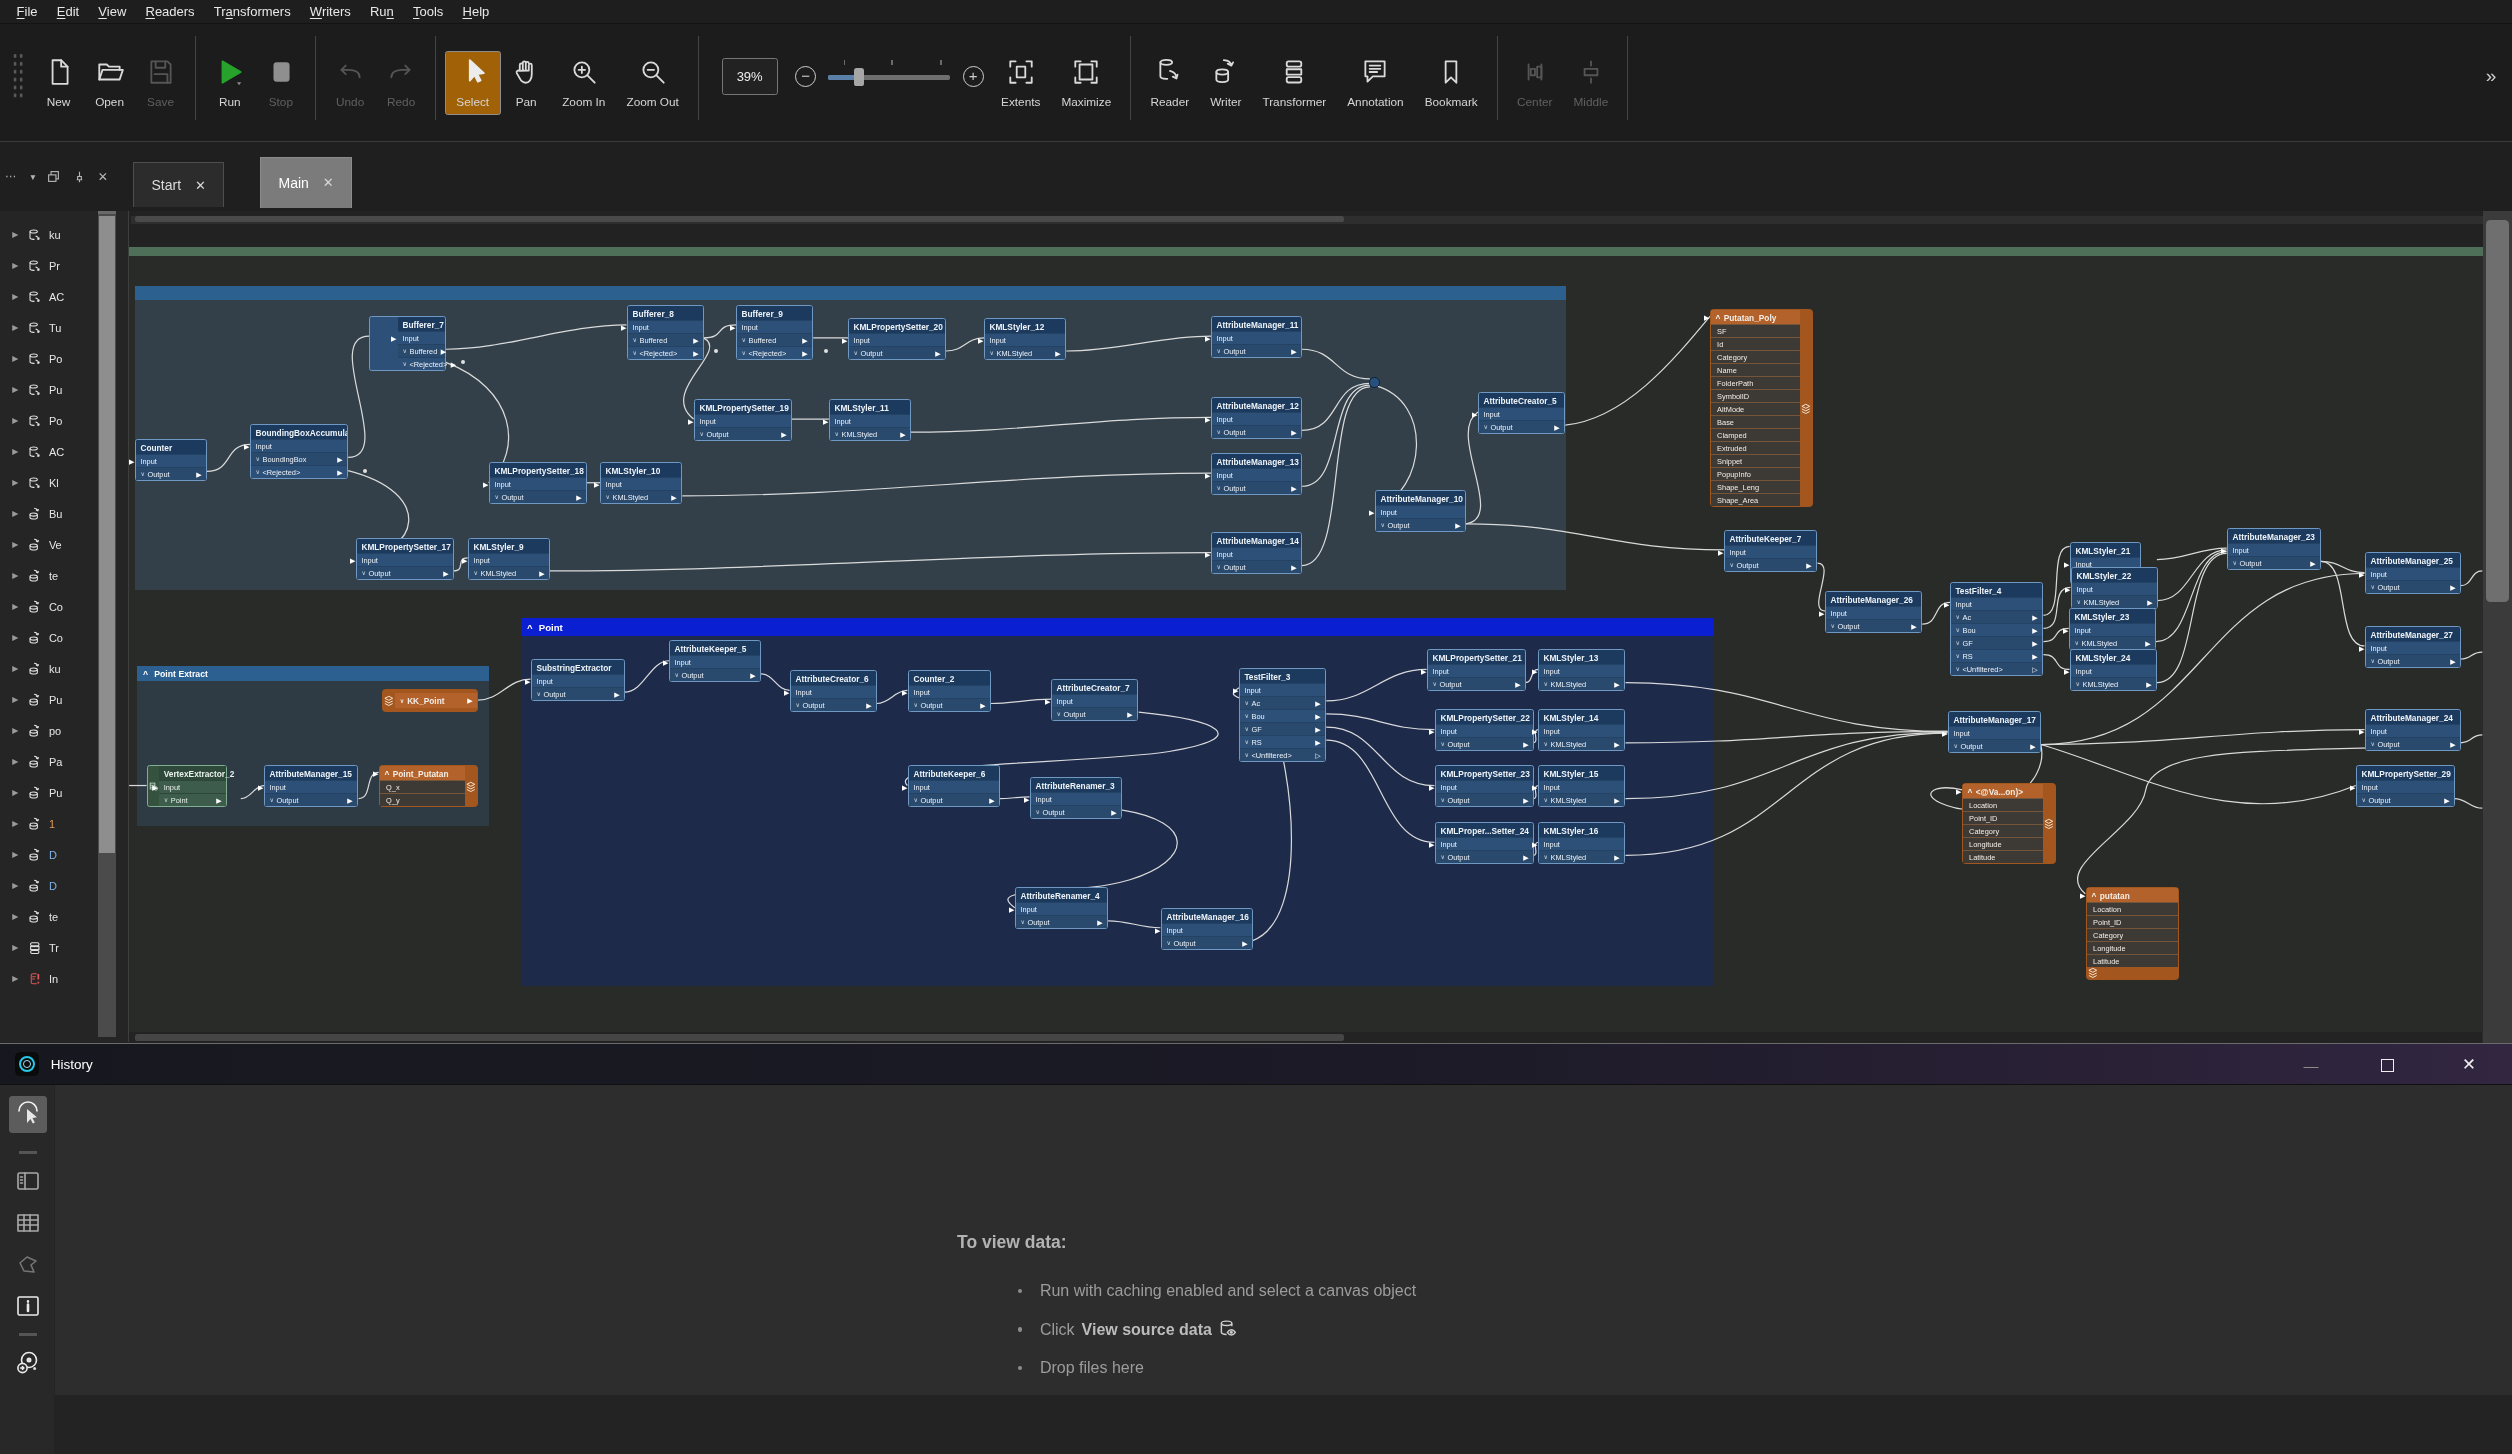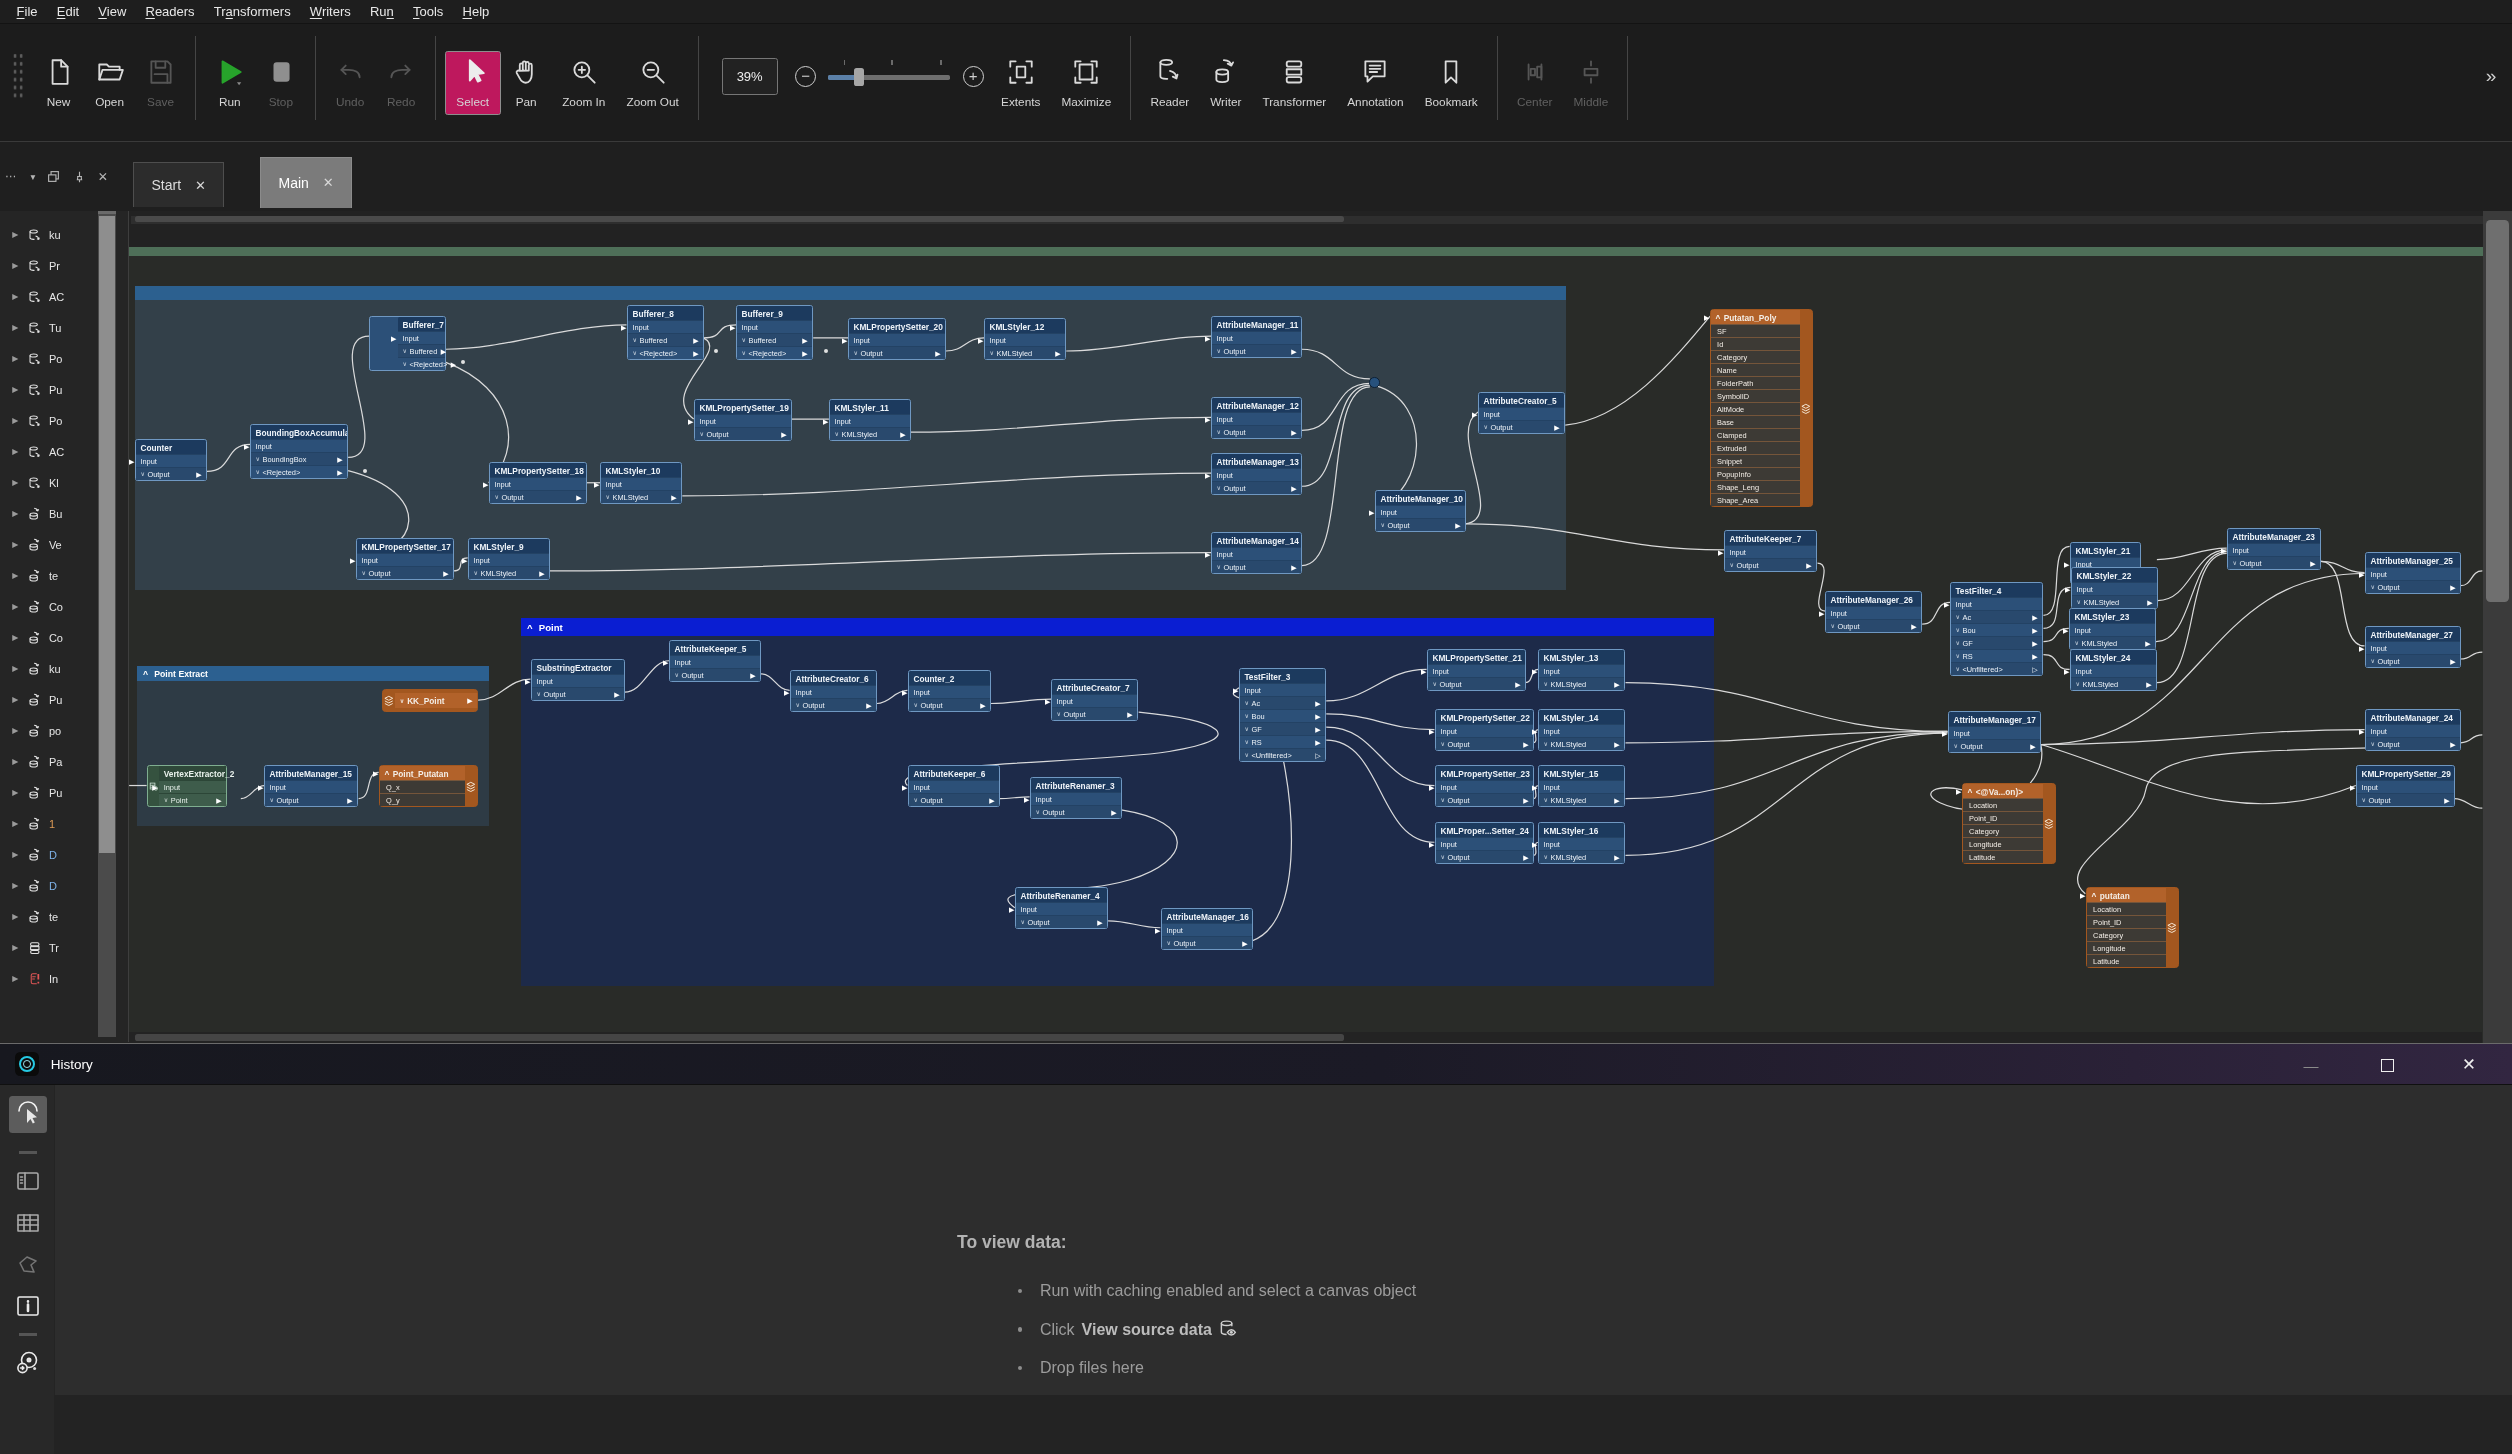--- a/index.html
+++ b/index.html
@@ -15,21 +15,21 @@
   #toolbar{position:absolute;left:0;top:23.6px;width:2512px;height:118px;background:#1c1c1c;
     display:flex;align-items:center;z-index:10;border-bottom:0.9px solid #3a3a3a}
   #grip{width:12.2px;height:49px;margin:0 8.7px 12.2px 12.2px;
     background-image:radial-gradient(#5c5c5c 1.4px,transparent 1.5px);background-size:6.1px 7.9px}
   .tbtn{display:flex;flex-direction:column;align-items:center;justify-content:flex-start;
     padding:5.2px 10.5px;border-radius:2.6px;position:relative;margin-top:1.7px}
   .tbtn .ic{width:30px;height:30px;stroke:#dadada;fill:none;stroke-width:1.7;stroke-linecap:round;stroke-linejoin:round}
   .tbtn .lbl{font-size:11.8px;color:#d6d6d6;margin-top:4.4px;white-space:nowrap}
   .tbtn.dis .ic{stroke:#555}
   .tbtn.dis .lbl{color:#606060}
-  .tbtn.act{background:#be185d;border:0.9px solid #8d8d8d}
+  .tbtn.act{background:#a16207;border:0.9px solid #8d8d8d}
   .tsep{width:0.9px;height:84px;background:#454545;margin:0 8.7px 8.7px 8.7px}
   #zoombox{width:56px;height:37px;border:0.9px solid #767676;border-radius:2.6px;background:#222;
     color:#eee;font-size:13px;display:flex;align-items:center;justify-content:center;margin:0 10.5px 12.2px 14px}
   .zcirc{width:21px;height:21px;border:1.4px solid #cfcfcf;border-radius:50%;color:#cfcfcf;
     display:flex;align-items:center;justify-content:center;font-size:15px;margin:0 7px 12.2px 7px;line-height:0}
   #slider{position:relative;width:122px;height:26px;margin:0 5.2px 12.2px 5.2px}
   #slider .track{position:absolute;left:0;top:12.2px;width:122px;height:4.4px;background:#6e6e6e;border-radius:1.7px}
   #slider .fill{position:absolute;left:0;top:12.2px;width:30px;height:4.4px;background:#5b80a8;border-radius:1.7px}
   #slider .thumb{position:absolute;left:26px;top:5.2px;width:9.6px;height:18.3px;background:#a6a6a6;border-radius:2.6px}
   #slider .tick{position:absolute;top:-3.5px;width:1.3px;height:5.2px;background:#6a6a6a}
@@ -1435,21 +1435,21 @@
           <div class="wrow">
             <span>Latitude</span>
           </div>
         </div>
         <div class="wstrip">
           <svg viewBox="0 0 11 13">
             <path d="M5.5 1.5l4.5 2.3-4.5 2.3L1 3.8z M1 6.8l4.5 2.3L10 6.8 M1 9.8l4.5 2.3 4.5-2.3"></path>
           </svg>
         </div>
       </div>
-      <div class="wnode" style="left: 2086px; top: 887px; width: 93px;">
+      <div class="wnode" style="left: 2086px; top: 887px; width: 93px; flex-direction: column;">
         <div class="wmain">
           <div class="wtt"><span class="inar">▶</span><span style="margin-right:3.5px">^</span><span>putatan</span></div>
           <div class="wrow">
             <span>Location</span>
           </div>
           <div class="wrow">
             <span>Point_ID</span>
           </div>
           <div class="wrow">
             <span>Category</span>

